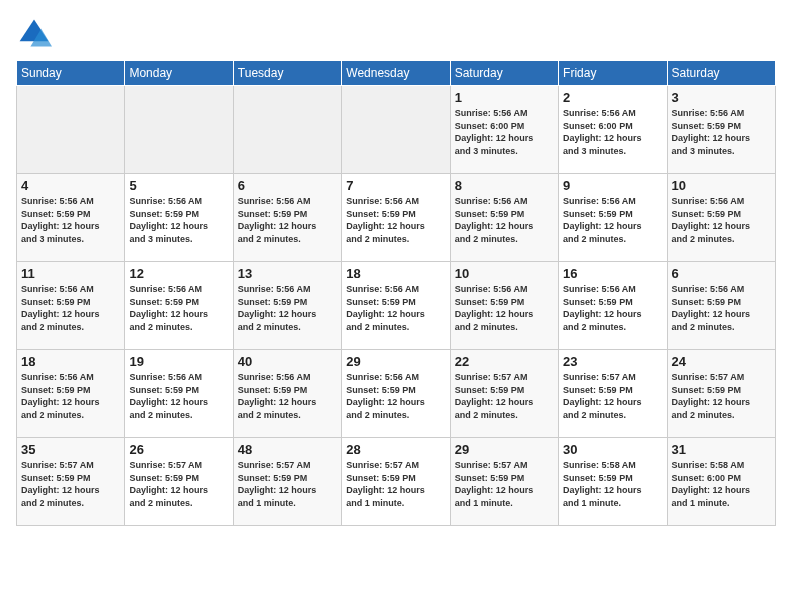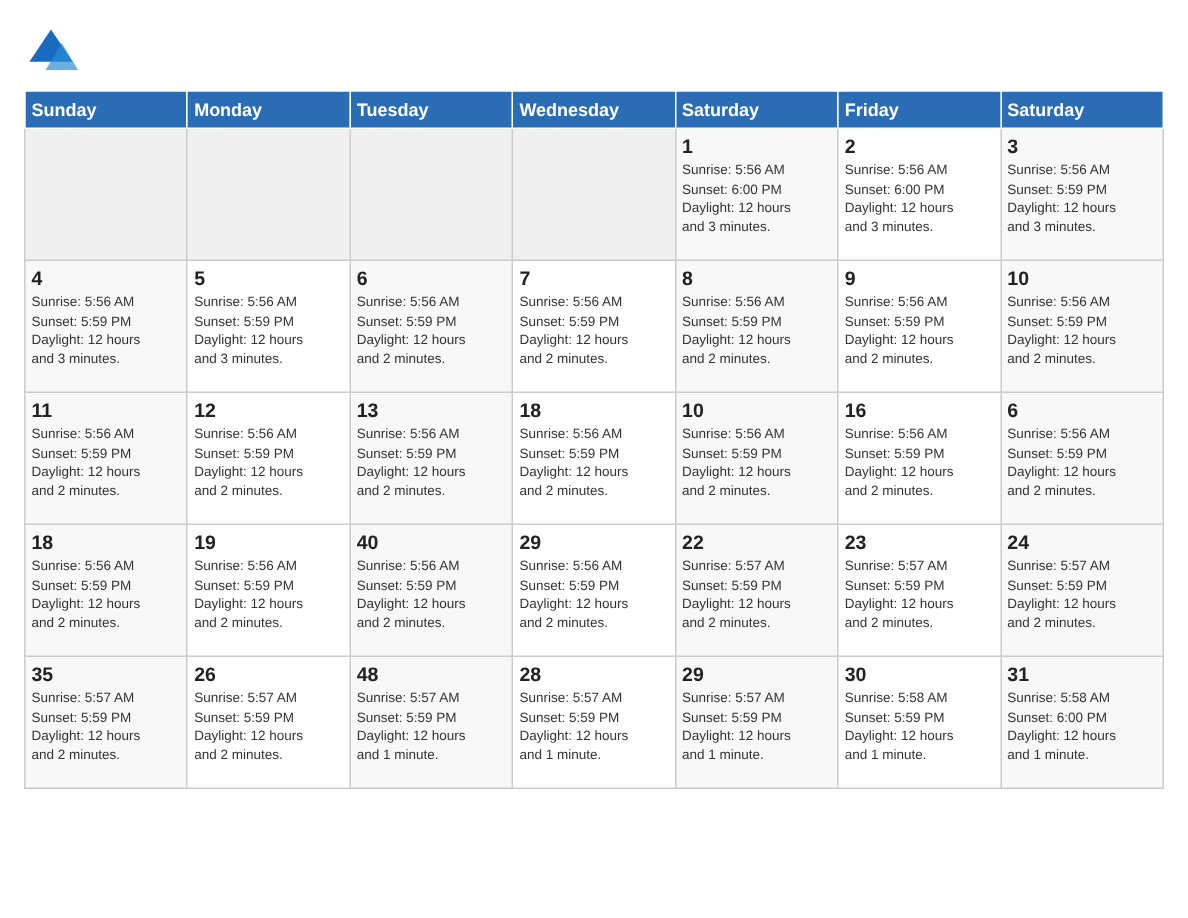--- a/index.html
+++ b/index.html
@@ -54,21 +54,21 @@
     }
     table {
       width: 100%;
       border-collapse: collapse;
       table-layout: fixed;
     }
     thead tr th {
       background-color: #2a6db5;
       color: #fff;
       font-size: 12px;
-      font-weight: bold;
+      font-weight: normal;
       padding: 5px 4px;
       text-align: left;
       border: 1px solid #fff;
     }
     tbody tr td {
       border: 1px solid #ccc;
       vertical-align: top;
       padding: 4px;
       font-size: 9.5px;
       color: #333;
@@ -82,20 +82,21 @@
       font-size: 13px;
       font-weight: bold;
       color: #222;
       display: block;
       margin-bottom: 2px;
     }
     .day-info {
       font-size: 9px;
       color: #333;
       line-height: 1.4;
+      font-weight: bold;
     }
     .empty-cell {
       background: #f0f0f0 !important;
     }
   </style>
 </head>
 <body>
 
 <div class="header-area">
   <div class="logo">

